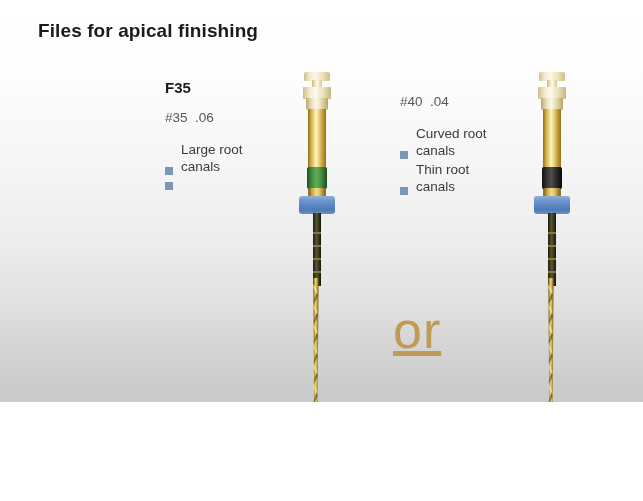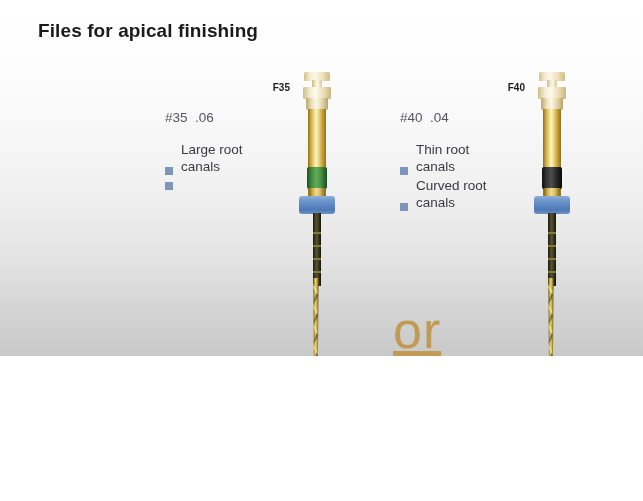--- a/index.html
+++ b/index.html
@@ -10,21 +10,21 @@
     width: 643px;
     height: 501px;
     overflow: hidden;
     font-family: "Liberation Sans", sans-serif;
     background: #ffffff;
   }
 
   #slide {
     position: relative;
     width: 643px;
-    height: 356px;
+    height: 402px;
     background: linear-gradient(to bottom,
         #ffffff 0%,
         #fdfdfd 18%,
         #f6f6f6 40%,
         #eeeeee 58%,
         #e2e2e2 74%,
         #d3d3d3 88%,
         #c9c9c9 100%);
     overflow: hidden;
   }
@@ -46,25 +46,24 @@
     position: absolute;
     top: 80px;
   }
   .product .label-block {
     position: absolute;
     top: 0;
     left: 0;
     width: 125px;
   }
   .prod-name {
-    font-size: 10px;
+    font-size: 15px;
     font-weight: bold;
     color: #1b1b1b;
     line-height: 16px;
-    text-align: right;
   }
   .prod-spec {
     font-size: 13.5px;
     color: #55555b;
     line-height: 19px;
     margin-top: 12px;
     white-space: pre;
   }
   .bullets {
     margin-top: 14px;
@@ -345,30 +344,29 @@
         <path d="M5.4 246 L6.6 246 L6.1 258 Z" fill="#8d7a33"></path>
       </svg>
     </div>
 
     <div class="wl-text" style="left:93px;top:366px;">WL</div>
     <div class="wl-line" style="left:116px;top:373px;width:28px;"></div>
   </div>
 
   <div class="product" style="left:400px;">
     <div class="label-block">
-      <div class="prod-name">F40</div>
       <div class="prod-spec">#40  .04</div>
       <div class="bullets">
         <div class="bullet-row">
           <span class="bullet-sq"></span>
-          <span class="bullet-text">Thin root canals</span>
+          <span class="bullet-text">Curved root canals</span>
         </div>
         <div class="bullet-row">
           <span class="bullet-sq"></span>
-          <span class="bullet-text">Curved root canals</span>
+          <span class="bullet-text">Thin root canals</span>
         </div>
       </div>
     </div>
 
     <div class="instrument" style="left:122px;">
       <div class="head-top"></div>
       <div class="head-neck"></div>
       <div class="head-flange"></div>
       <div class="head-shoulder"></div>
       <div class="body-upper"></div>

